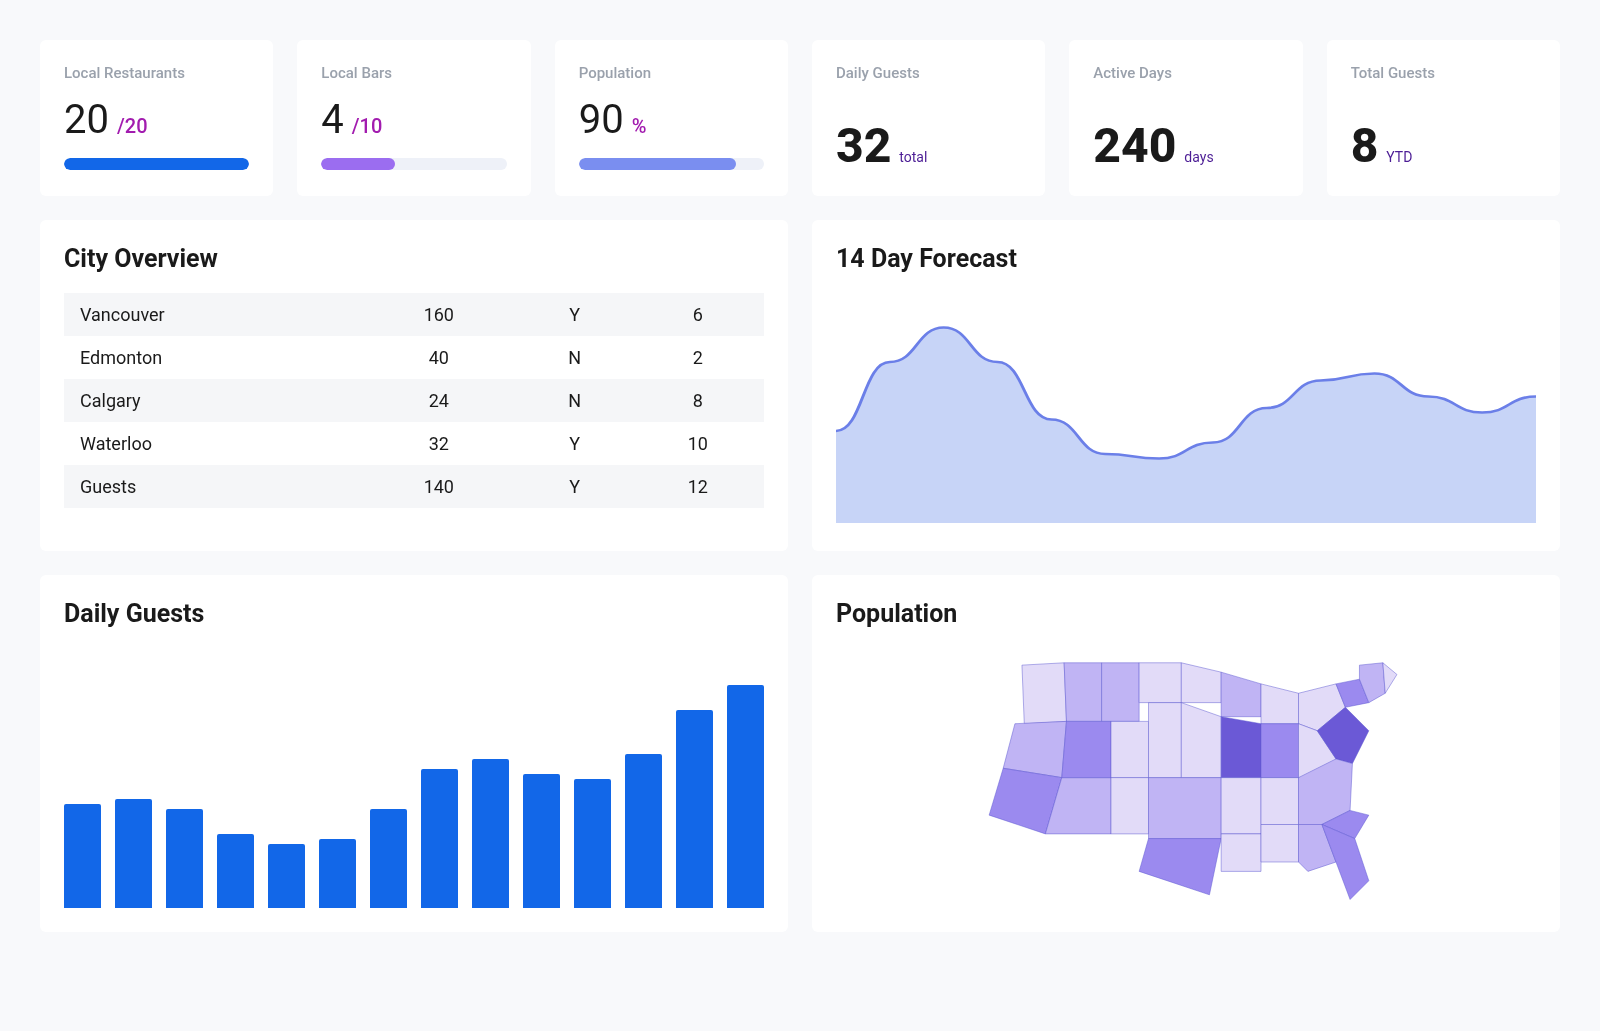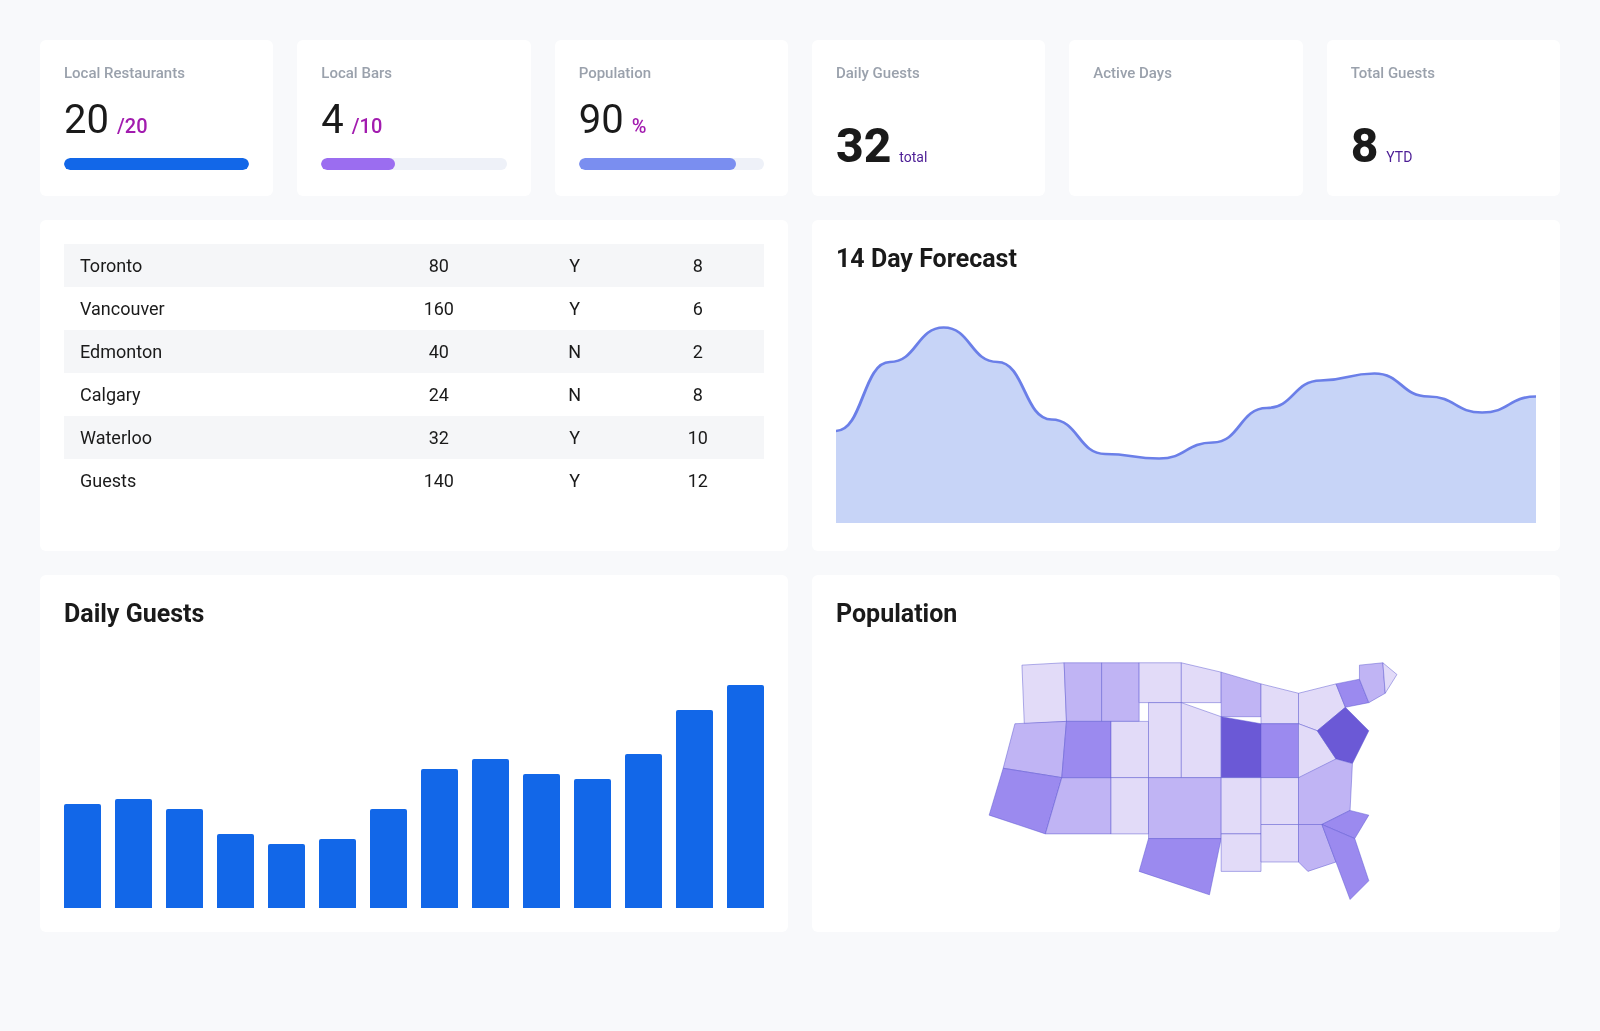--- a/index.html
+++ b/index.html
@@ -171,43 +171,42 @@
   <div class="stat-card">
     <div class="stat-label">Daily Guests</div>
     <div class="stat-value-row" style="margin-top:auto">
       <span class="stat-value-big">32</span>
       <span class="stat-suffix-small">total</span>
     </div>
   </div>
 
   <div class="stat-card">
     <div class="stat-label">Active Days</div>
+    <div class="stat-value-row" style="margin-top:auto">
+      <span class="stat-value-big">240</span>
+      <span class="stat-suffix-small">days</span>
+    </div>
   </div>
 
   <div class="stat-card">
     <div class="stat-label">Total Guests</div>
     <div class="stat-value-row" style="margin-top:auto">
       <span class="stat-value-big">8</span>
       <span class="stat-suffix-small">YTD</span>
     </div>
   </div>
 
 </div>
 
 <div class="mid-row">
 
   <div class="card">
+    <div class="card-title">City Overview</div>
     <table>
       <tbody id="city-tbody">
-          <tr>
-            <td>Toronto</td>
-            <td>80</td>
-            <td>Y</td>
-            <td>8</td>
-          </tr>
           <tr>
             <td>Vancouver</td>
             <td>160</td>
             <td>Y</td>
             <td>6</td>
           </tr>
           <tr>
             <td>Edmonton</td>
             <td>40</td>
             <td>N</td>

